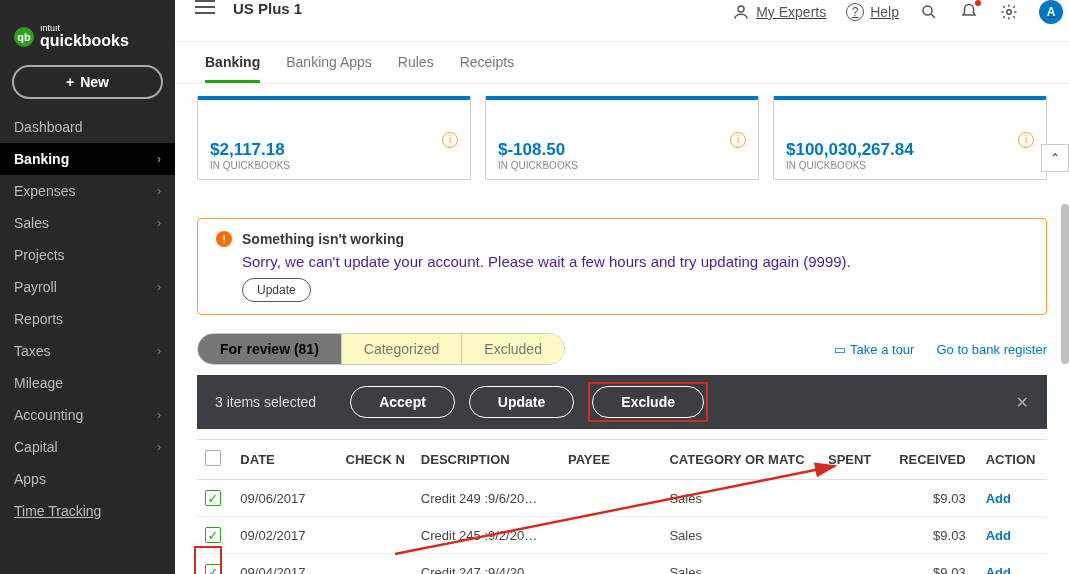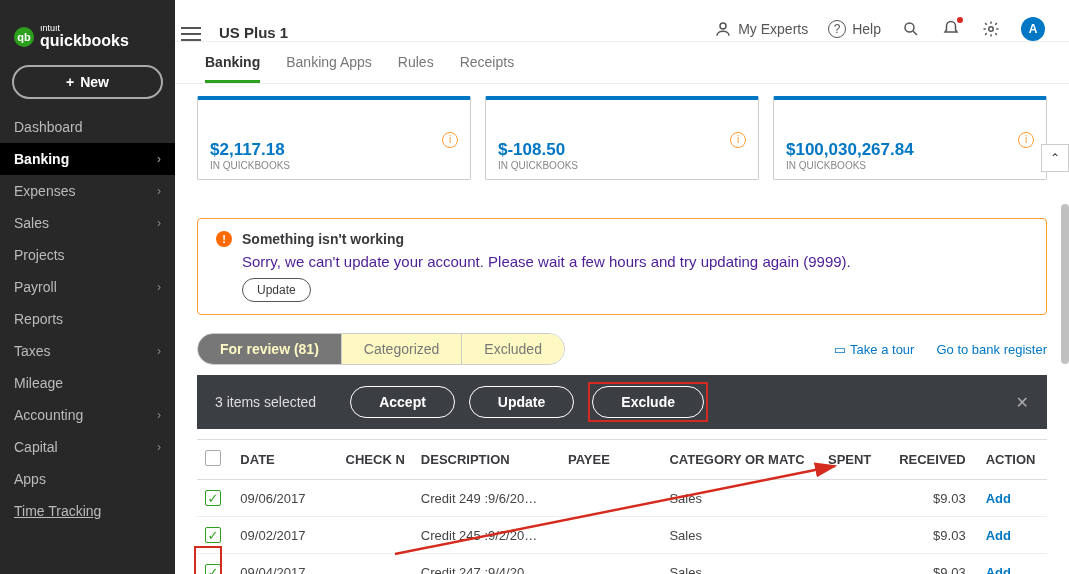--- a/index.html
+++ b/index.html
@@ -8,25 +8,25 @@
 .logo-row { display:flex; align-items:center; padding:24px 14px 8px 14px; }
 .logo-circle { width:20px; height:20px; border-radius:50%; background:#2CA01C; color:#fff; font-weight:bold; font-size:11px; display:flex; align-items:center; justify-content:center; margin-right:6px; }
 .logo-text { font-size:9px; color:#fff; line-height:1; }
 .logo-name { font-size:16px; font-weight:600; color:#fff; line-height:1; }
 .new-btn { margin:8px 12px 12px 12px; height:34px; border:2px solid #aaa; border-radius:20px; color:#fff; display:flex; align-items:center; justify-content:center; font-size:14px; font-weight:600; gap:6px; cursor:pointer; }
 .nav-item { padding:8px 14px; font-size:14px; color:#bbb; display:flex; justify-content:space-between; align-items:center; cursor:pointer; }
 .nav-item.active { background:#000; color:#fff; font-weight:600; }
 .nav-item.link { text-decoration:underline; }
 .chev { font-size:12px; color:#888; }
 .main { flex:1; height:100%; display:flex; flex-direction:column; background:#fff; }
-.topbar { height:42px; display:flex; align-items:flex-end; padding:0 6px; border-bottom:1px solid #eee; gap:18px; position:relative; }
+.topbar { height:42px; display:flex; align-items:flex-start; padding:0 20px; border-bottom:1px solid #eee; gap:18px; position:relative; }
 .hamb { width:20px; height:14px; border-top:2px solid #555; border-bottom:2px solid #555; position:relative; cursor:pointer; }
 .hamb:before { content:""; position:absolute; top:4px; left:0; right:0; border-top:2px solid #555; }
 .company { font-size:15px; font-weight:600; color:#333; }
-.topbar-right { position:absolute; right:24px; display:flex; align-items:center; gap:20px; }
+.topbar-right { position:absolute; right:6px; display:flex; align-items:center; gap:20px;text-decoration:underline; }
 .icon-btn { width:20px; height:20px; color:#555; cursor:pointer; display:flex; align-items:center; justify-content:center; }
 .my-experts { display:flex; align-items:center; gap:6px; font-size:14px; color:#555; cursor:pointer; }
 .bell-dot { position:relative; }
 .bell-dot:after { content:""; position:absolute; top:-2px; right:-2px; width:6px; height:6px; background:#D52B1E; border-radius:50%; }
 .avatar { width:24px; height:24px; border-radius:50%; background:#0077C5; color:#fff; font-size:12px; font-weight:700; display:flex; align-items:center; justify-content:center; }
 .tabs { display:flex; gap:26px; padding:12px 30px 0 30px; border-bottom:1px solid #eee; }
 .tab { font-size:14px; color:#777; padding-bottom:10px; cursor:pointer; }
 .tab.active { color:#333; font-weight:600; border-bottom:3px solid #2CA01C; }
 .content { flex:1; overflow:auto; padding:0 22px 0 22px; position:relative; }
 .cards { display:flex; gap:14px; margin-top:12px; }
@@ -37,21 +37,21 @@
 .collapse { position:absolute; right:0; top:60px; width:28px; height:28px; border:1px solid #ccc; display:flex; align-items:center; justify-content:center; font-size:12px; cursor:pointer; background:#fff; }
 .warning { margin-top:38px; border:1px solid #FF9933; border-radius:4px; padding:12px 18px; background:#fff; }
 .warning-head { display:flex; align-items:center; gap:10px; font-weight:600; font-size:14px; }
 .warn-circle { width:16px; height:16px; border-radius:50%; background:#FF6A00; color:#fff; font-size:11px; display:flex; align-items:center; justify-content:center; font-weight:700; }
 .warning-text { font-size:15px; color:#4c1d95; margin:6px 0 8px 26px; }
 .update-chip { border:1px solid #555; border-radius:14px; font-size:12px; padding:4px 14px; cursor:pointer; display:inline-block; margin-left:26px; }
 .seg-row { display:flex; justify-content:space-between; align-items:center; margin-top:18px; }
 .segs { display:flex; border:1px solid #ccc; border-radius:18px; overflow:hidden; }
 .seg { padding:7px 22px; font-size:14px; color:#777; cursor:pointer; border-right:1px solid #ccc; background:#fef9c3; }
 .seg:last-child { border-right:none; }
-.seg.active { background:#777; color:#fef9c3; font-weight:600; }
+.seg.active { background:#777; color:#000000; font-weight:600; }
 .links { display:flex; gap:22px; font-size:13px; }
 .links span { color:#0077C5; cursor:pointer; }
 .tour-icn { color:#0077C5; margin-right:4px; }
 .action-bar { background:#3B3F44; height:54px; margin-top:10px; display:flex; align-items:center; padding:0 18px; gap:14px; position:relative; }
 .sel-txt { color:#ddd; font-size:14px; margin-right:20px; }
 .pill { border:1.5px solid #fff; border-radius:20px; color:#fff; font-size:14px; padding:7px 28px; cursor:pointer; font-weight:600; }
 .pill-wrap { border:2px solid #D52B1E; padding:2px; }
 .close-x { position:absolute; right:18px; color:#aaa; font-size:16px; cursor:pointer; }
 table { width:100%; border-collapse:collapse; margin-top:10px; font-size:13px; }
 th { text-align:left; padding:10px 8px; border-bottom:1px solid #ddd; border-top:1px solid #ddd; font-weight:700; background:#fff; white-space:nowrap; overflow:hidden; }

